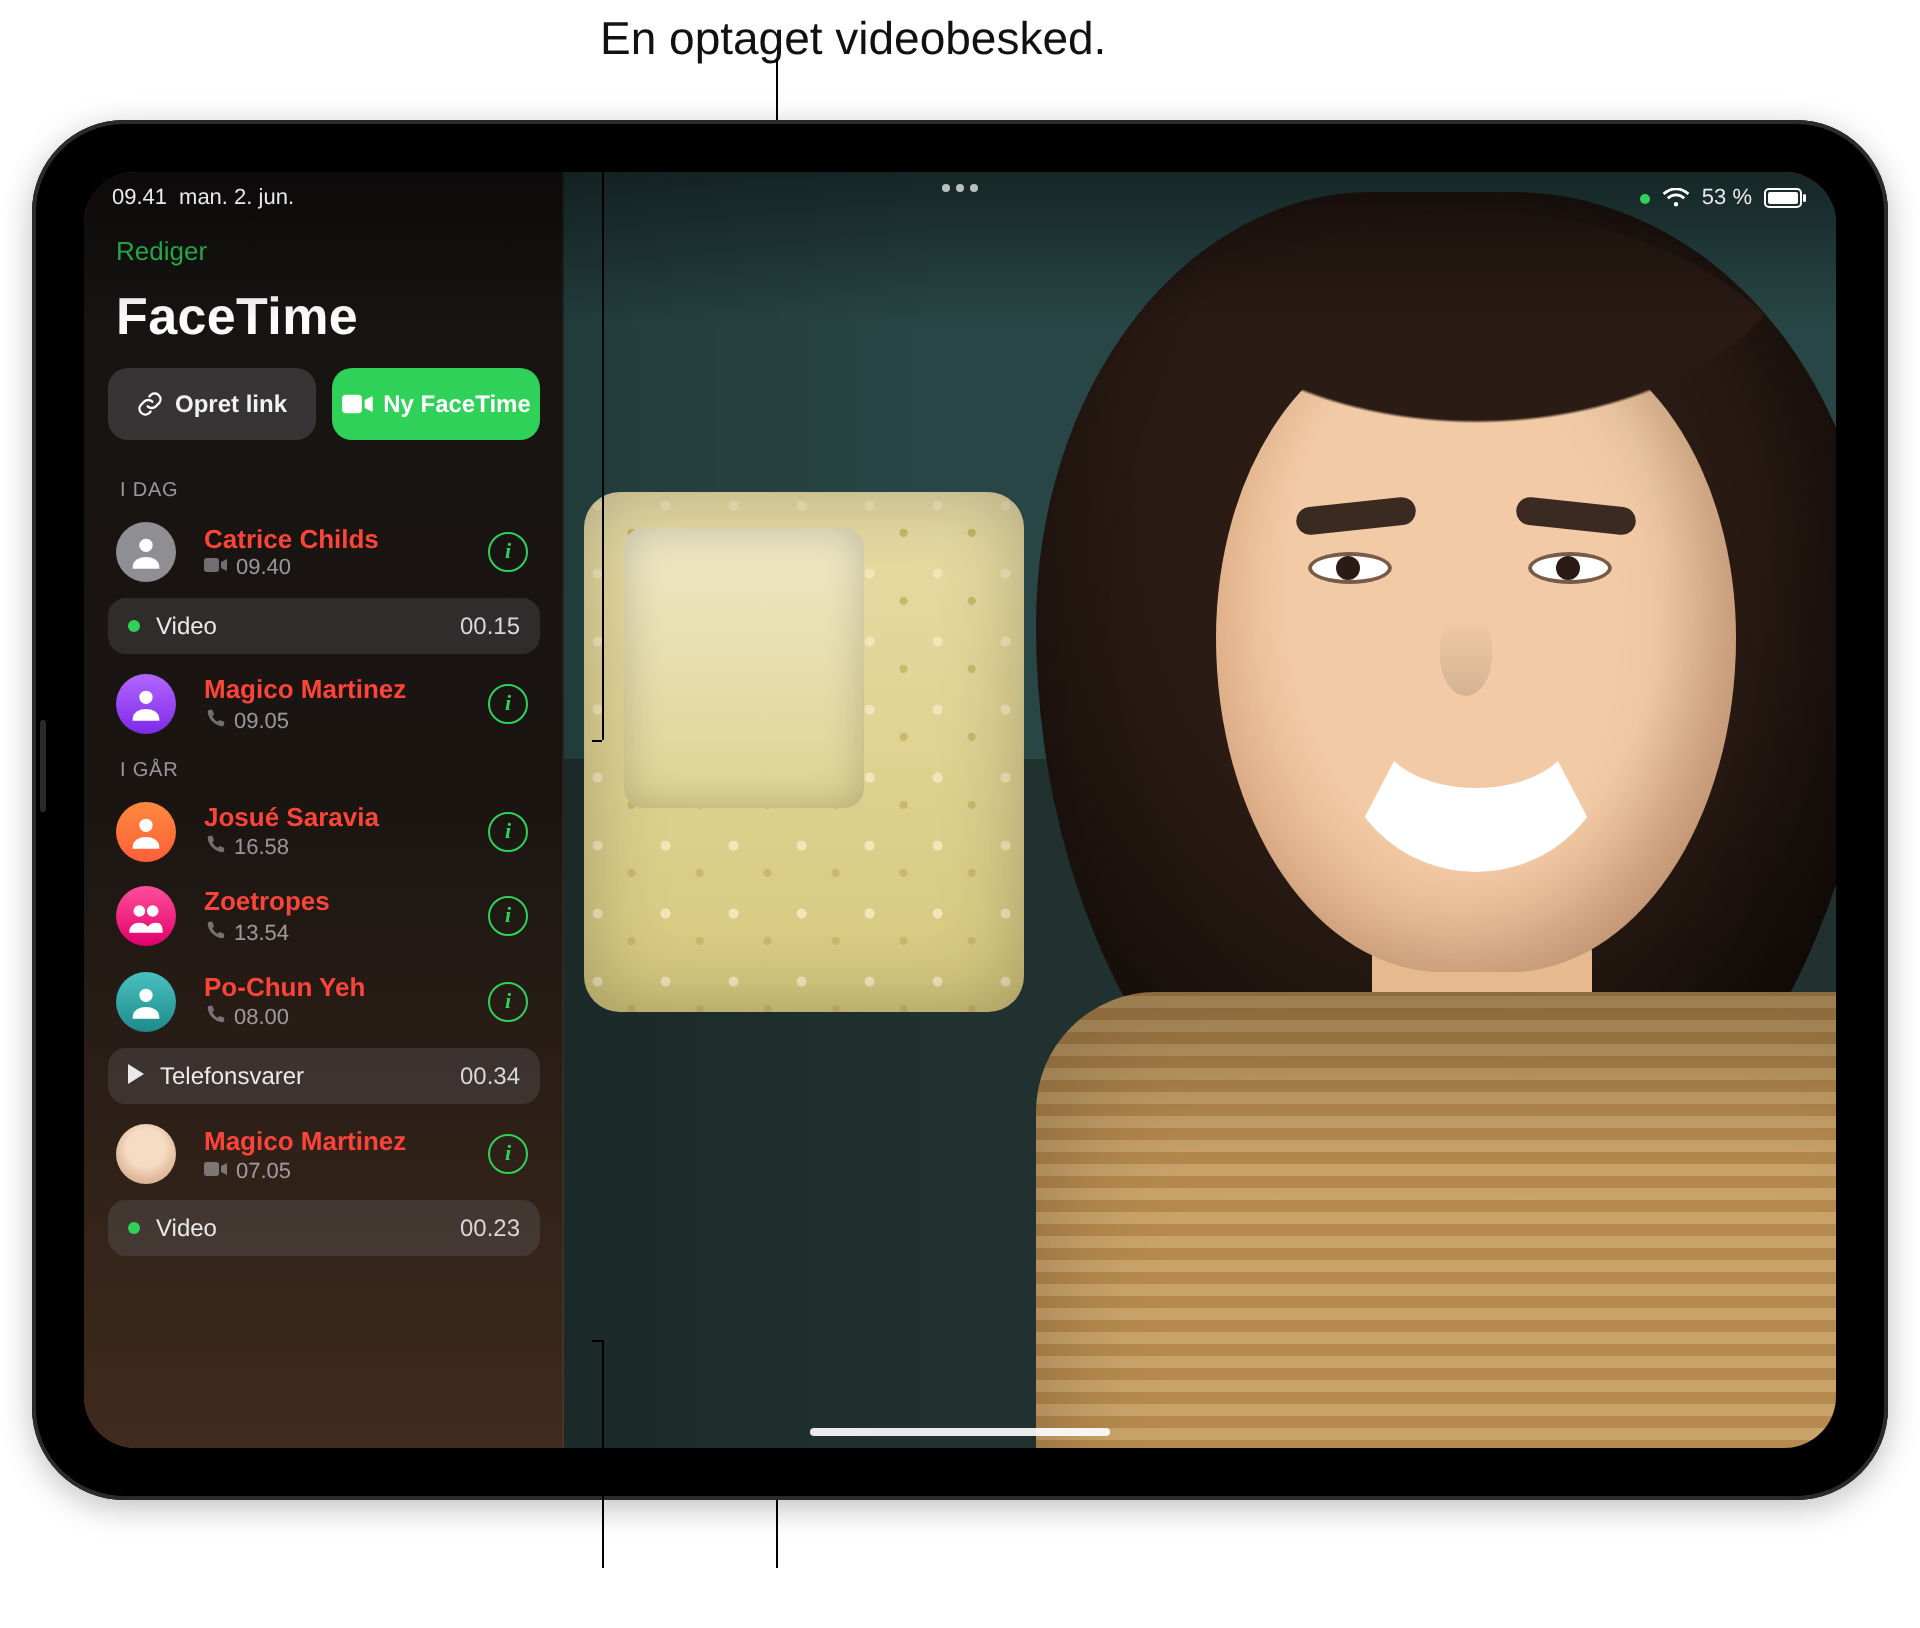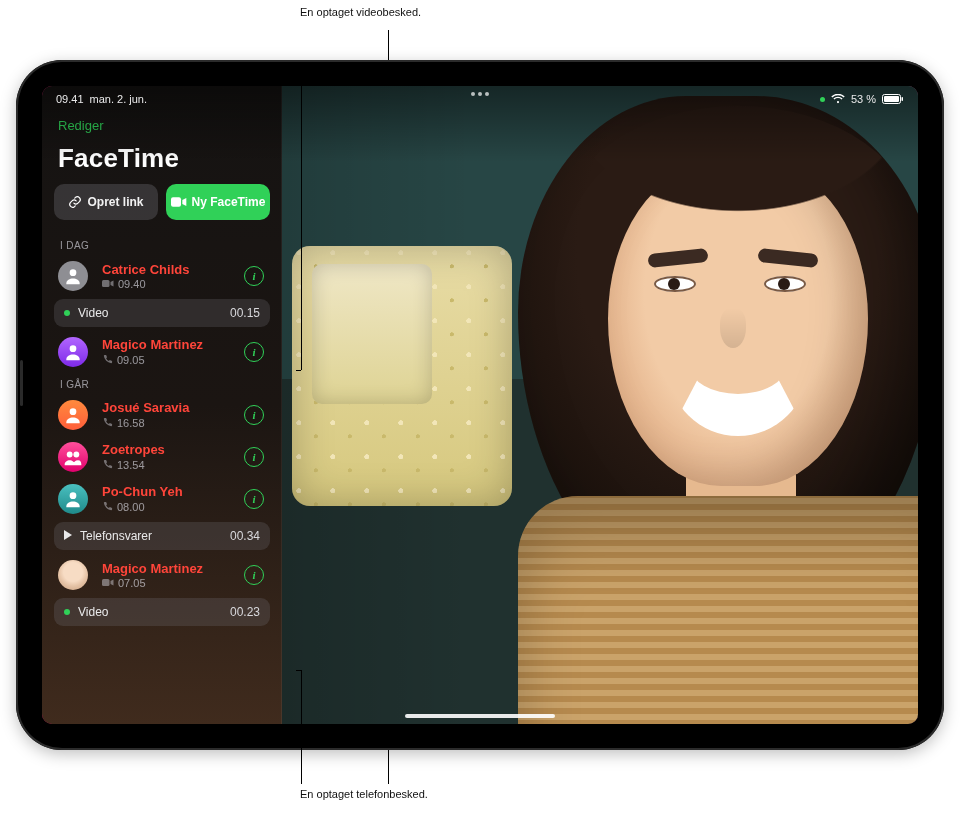--- a/index.html
+++ b/index.html
@@ -1,36 +1,36 @@
 <!DOCTYPE html>
 <html><head>
 <meta charset="utf-8">
 <style>
   * { margin: 0; padding: 0; box-sizing: border-box; -webkit-font-smoothing: antialiased; }
   html, body { width: 960px; height: 814px; font-family: -apple-system, "SF Pro Text", "Helvetica Neue", Arial, sans-serif; background: #fff; }
   .stage { position: relative; width: 960px; height: 814px; }
 
   
-  .callout { position: absolute; font-size: 11px; color: #111; white-space: nowrap; }
+  .callout { position: absolute; font-size: 23px; color: #111; white-space: nowrap; }
   .callout-line { position: absolute; background: #000; }
 
   
   .device {
     position: absolute;
     left: 16px; top: 60px;
     width: 928px; height: 690px;
     border-radius: 46px;
     background: #000;
     box-shadow: 0 4px 16px rgba(0,0,0,.25), inset 0 0 0 2px #2b2b2b;
     overflow: hidden;
   }
   .screen {
     position: absolute;
     left: 26px; top: 26px; right: 26px; bottom: 26px;
-    border-radius: 10px;
+    border-radius: 26px;
     overflow: hidden;
     background: #be185d;
   }
 
   
   .statusbar {
     position: absolute; top: 0; left: 0; right: 0; height: 22px;
     display: flex; justify-content: space-between; align-items: center;
     padding: 4px 14px 0 14px;
     color: #e9e9ea; font-size: 11px; font-weight: 500;
@@ -223,21 +223,20 @@
 <body>
 
 <div class="stage">
 
   <div class="callout" style="left:300px; top:6px;">En optaget videobesked.</div>
   <div class="callout-line" style="left:388px; top:30px; width:1px; height:42px;"></div>
   <div class="callout-line" style="left:301px; top:370px; width:1px; height:0;"></div>
 
   <div class="callout-line" style="left:388px; top:72px; width:1px; height:0;"></div>
 
-  <div class="callout" style="left:300px; top:788px;">En optaget telefonbesked.</div>
   <div class="callout-line" style="left:388px; top:748px; width:1px; height:36px;"></div>
 
   <div class="device">
     <div class="side-button"></div>
     <div class="screen">
 
       <div class="statusbar">
         <div class="left">
           <span>09.41</span>
           <span>man. 2. jun.</span>

